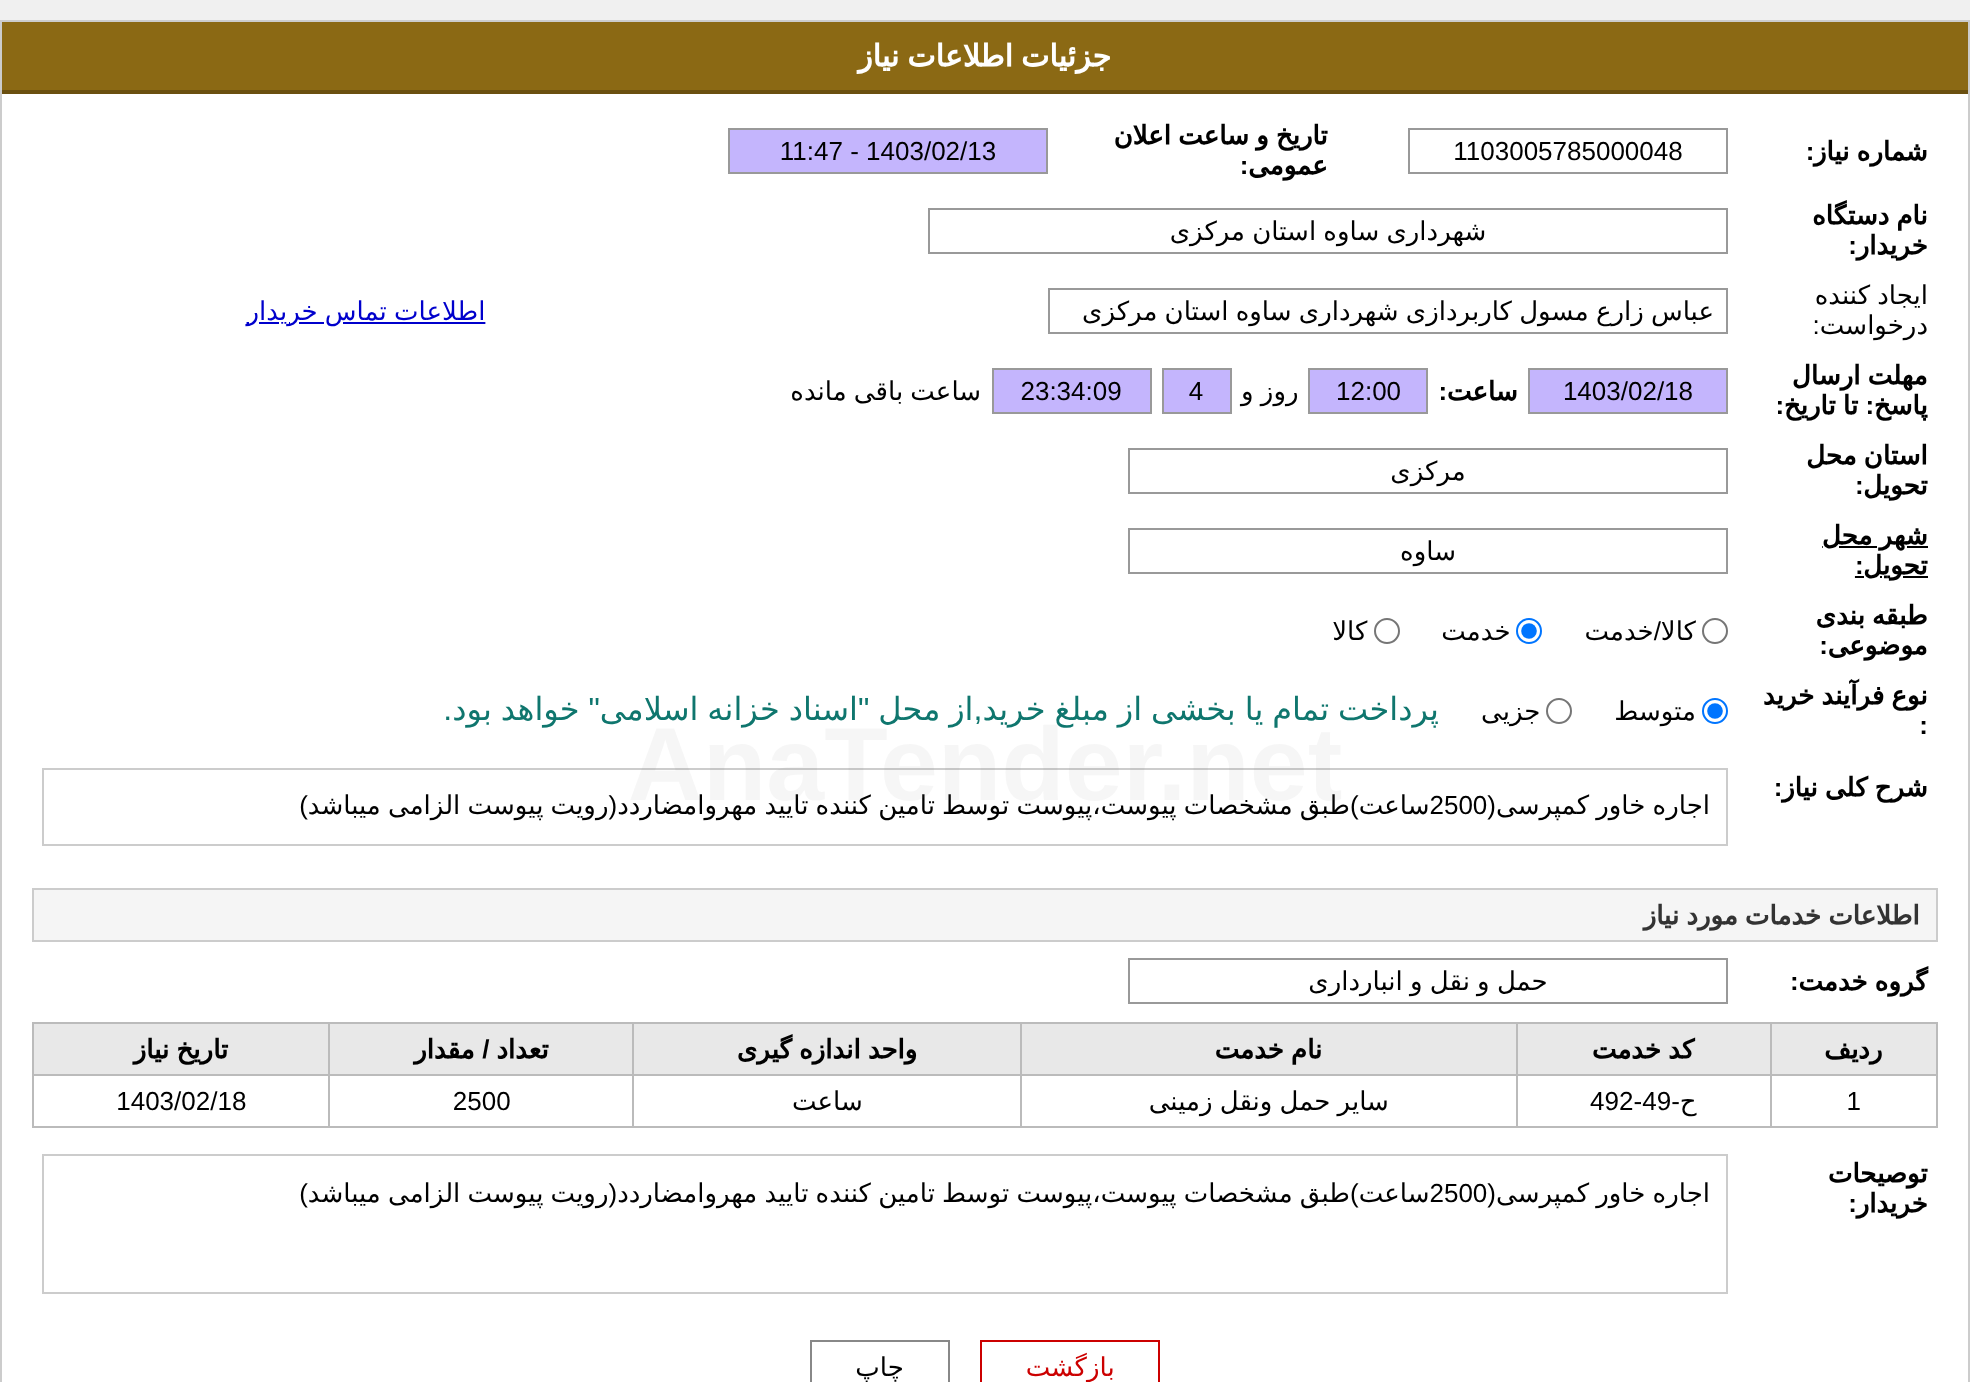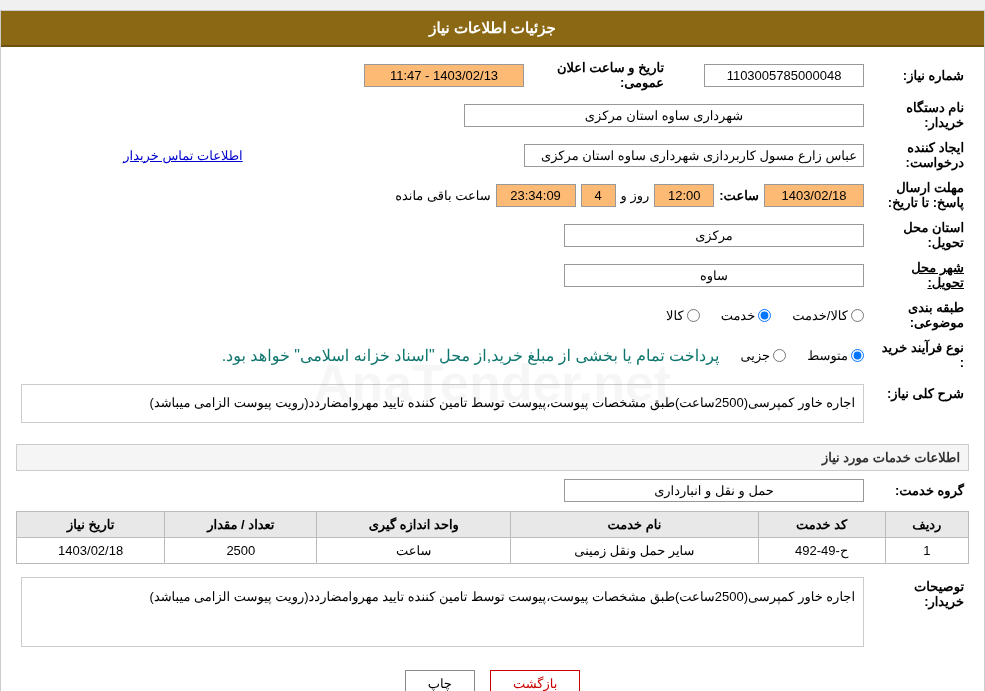--- a/index.html
+++ b/index.html
@@ -37,21 +37,21 @@
       font-size: 13px;
       font-family: Tahoma, Arial, sans-serif;
     }
     .blue-link {
       color: #0000cc;
       text-decoration: underline;
       cursor: pointer;
     }
     .datetime-box {
       border: 1px solid #999;
-      background: #fdba74;
+      background: #c4b5fd;
       padding: 3px 6px;
       display: inline-block;
       text-align: center;
       font-size: 13px;
     }
     .radio-label {
       display: inline-flex;
       align-items: center;
       gap: 3px;
       margin-left: 16px;
@@ -197,21 +197,21 @@
           <div class="input-box" style="min-width:400px; text-align:center;">شهرداری ساوه استان مرکزی</div>
         </td>
       </tr>
     </tbody>
       </table>
 
     <table class="top-info-table" style="margin-bottom:4px;">
       <tbody>
           <tr>
         <td style="width:100px; text-align:right;">
-          <span style="font-weight:bold;">ایجاد کننده درخواست:</span>
+          <span style="font-weight:normal;">ایجاد کننده درخواست:</span>
         </td>
         <td>
           <div class="input-box" style="min-width:340px; text-align:right;">عباس زارع مسول کاربردازی شهرداری ساوه استان مرکزی</div>
         </td>
         <td style="padding-right:10px;">
           <span class="blue-link">اطلاعات تماس خریدار</span>
         </td>
       </tr>
     </tbody>
       </table>

